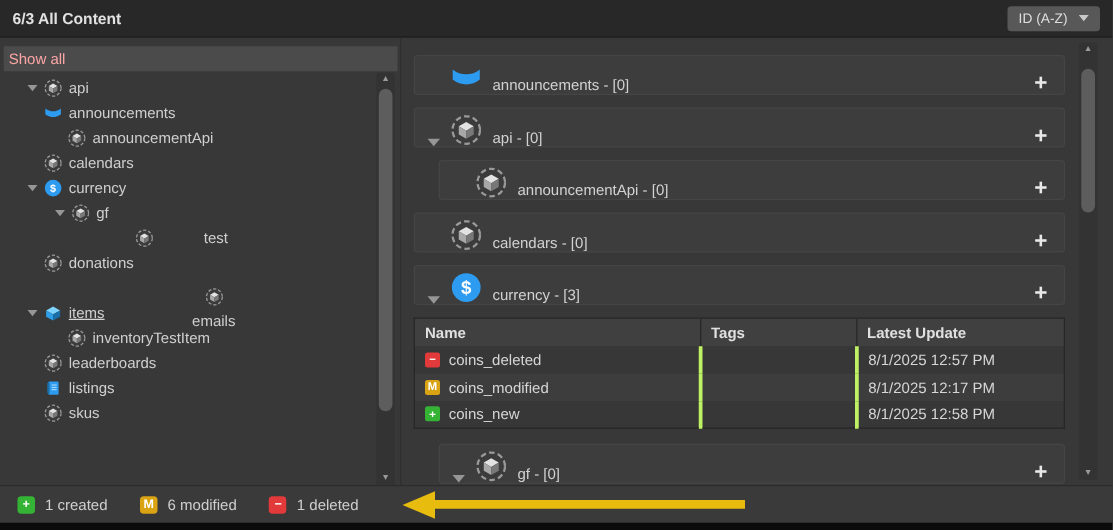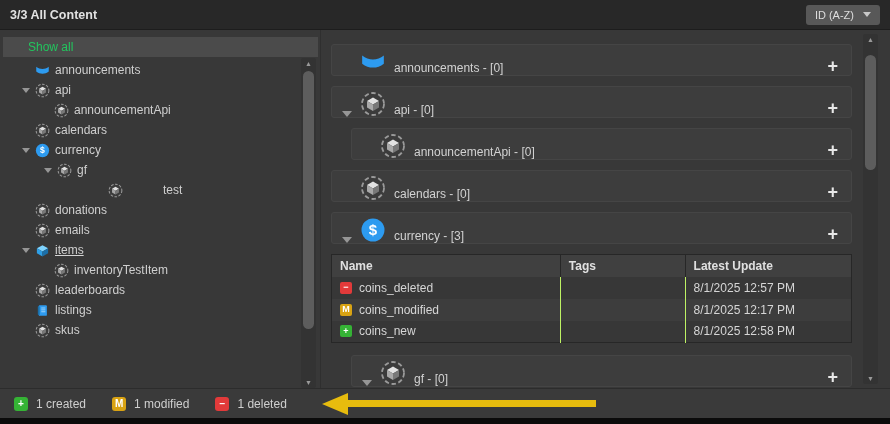--- a/index.html
+++ b/index.html
@@ -15,21 +15,21 @@
   .title { font-weight:bold; color:#e2e2e2; font-size:12.5px; }
   .sort-btn { margin-left:auto; background:#585858; border:none; border-radius:3px;
     color:#dedede; font-size:11px; padding:4px 9px; display:flex; align-items:center; gap:9px;
     font-family:inherit; cursor:pointer; }
   .tri-down { width:0; height:0; border-left:4px solid transparent; border-right:4px solid transparent;
     border-top:5px solid #c8c8c8; }
   
   .main { display:flex; height:358px; overflow:hidden; }
   .sidebar { width:320px; position:relative; overflow:hidden; flex:none; }
   .showall { margin:7px 2px 3px 3px; height:20px; line-height:20px; background:#4b4b4b;
-    padding-left:25px; color:#22c55e; cursor:pointer; }
+    padding-left:4px; color:#fca5a5; cursor:pointer; }
   .tree-row { height:20px; display:flex; align-items:center; gap:5px; cursor:pointer; }
   .caret { width:0; height:0; border-left:4px solid transparent; border-right:4px solid transparent;
     border-top:5px solid #969696; flex:none; }
   .ticon { width:15px; height:15px; flex:none; display:inline-flex; color:var(--accent_blue); }
   .ticon svg, .cicon svg { width:100%; height:100%; display:block; }
   .tlabel { color:#cfcfcf; white-space:nowrap; }
   
   .vscroll { position:absolute; width:15px; background:#333333; border-radius:2px;
     display:flex; flex-direction:column; align-items:center; }
   .vscroll.side { right:4px; top:28px; height:330px; }
@@ -48,21 +48,21 @@
   .cicon { width:26px; height:26px; flex:none; display:inline-flex; color:var(--accent_blue); }
   .clabel { color:#d2d2d2; }
   .add-btn { margin-left:auto; margin-right:13px; background:none; border:none; color:#e8e8e8;
     font-size:18px; font-weight:bold; line-height:1; cursor:pointer; font-family:inherit; padding:0; }
   .indented { margin-left:20px; }
   
   .ctable { width:100%; border-collapse:collapse; table-layout:fixed; margin:2px 0 12px 0;
     border:1px solid #272727; }
   .ctable th { background:#404040; text-align:left; font-weight:bold; color:#e0e0e0;
     height:22px; padding:0 8px; border-left:1px solid #272727; font-size:12px; cursor:pointer; }
-  .ctable td { height:22px; padding:0 8px; border-left:1px solid #bef264; color:#d6d6d6; }
+  .ctable td { height:22px; padding:0 8px; border-left:3px solid #bef264; color:#d6d6d6; }
   .ctable th:first-child, .ctable td:first-child { border-left:none; }
   .ctable tbody tr:nth-of-type(odd) { background:#373737; }
   .ctable tbody tr:nth-of-type(even) { background:#3d3d3d; }
   .col-name { width:44%; } .col-tags { width:24%; } .col-date { width:32%; }
   .name-wrap { display:flex; align-items:center; gap:7px; }
   
   .badge { width:14px; height:14px; border-radius:3px; color:#fff; font-weight:bold; font-size:10px;
     display:inline-flex; align-items:center; justify-content:center; flex:none; line-height:1; }
   .badge.sm { width:12px; height:12px; font-size:9px; border-radius:2px; }
   .badge-created  { background:var(--created); }
@@ -77,56 +77,56 @@
     display:flex; align-items:center; }
   .annot-arrow .head { width:0; height:0; border-top:11px solid transparent;
     border-bottom:11px solid transparent; border-right:26px solid var(--arrow_yellow); }
   .annot-arrow .tail { width:248px; height:7px; background:var(--arrow_yellow); }
   .bottom-strip { height:6px; background:#0b0b0b; }
 </style>
 </head>
 <body>
 
 <div class="titlebar">
-  <span class="title">3/3 All Content</span>
+  <span class="title">6/3 All Content</span>
   <button class="sort-btn">
     <span>ID (A-Z)</span>
     <span class="tri-down"></span>
   </button>
 </div>
 
 <div class="main">
 
   <div class="sidebar">
     <div class="showall">Show all</div>
     <div class="tree">
 
         <div class="tree-row" style="padding-left: 22px;">
+          <span class="caret"></span>
+          <span class="ticon">
+            <svg viewBox="0 0 26 26">
+              <circle cx="13" cy="13" r="11" fill="#3b3b3b" stroke="#9a9a9a" stroke-width="1.8" stroke-dasharray="4.5 2.6"></circle>
+              <polygon points="13,6.5 19,10 13,13.5 7,10" fill="#e2e2e2"></polygon>
+              <polygon points="7,10 13,13.5 13,20 7,16.5" fill="#a8a8a8"></polygon>
+              <polygon points="19,10 13,13.5 13,20 19,16.5" fill="#787878"></polygon>
+            </svg>
+          </span>
+          <span class="tlabel">api</span>
+        </div>
+
+        <div class="tree-row" style="padding-left: 22px;">
           <span class="caret" style="visibility: hidden;"></span>
           <span class="ticon">
             <svg viewBox="0 0 24 24">
               <path d="M2 6 C5 8.4 8.5 9.6 12 9.6 C15.5 9.6 19 8.4 22 6 L22 13.5 C19 15.9 15.5 17.1 12 17.1 C8.5 17.1 5 15.9 2 13.5 Z" fill="currentColor"></path>
             </svg>
           </span>
           <span class="tlabel">announcements</span>
         </div>
 
-        <div class="tree-row" style="padding-left: 22px;">
-          <span class="caret"></span>
-          <span class="ticon">
-            <svg viewBox="0 0 26 26">
-              <circle cx="13" cy="13" r="11" fill="#3b3b3b" stroke="#9a9a9a" stroke-width="1.8" stroke-dasharray="4.5 2.6"></circle>
-              <polygon points="13,6.5 19,10 13,13.5 7,10" fill="#e2e2e2"></polygon>
-              <polygon points="7,10 13,13.5 13,20 7,16.5" fill="#a8a8a8"></polygon>
-              <polygon points="19,10 13,13.5 13,20 19,16.5" fill="#787878"></polygon>
-            </svg>
-          </span>
-          <span class="tlabel">api</span>
-        </div>
-
         <div class="tree-row" style="padding-left: 41px;">
           <span class="caret" style="visibility: hidden;"></span>
           <span class="ticon">
             <svg viewBox="0 0 26 26">
               <circle cx="13" cy="13" r="11" fill="#3b3b3b" stroke="#9a9a9a" stroke-width="1.8" stroke-dasharray="4.5 2.6"></circle>
               <polygon points="13,6.5 19,10 13,13.5 7,10" fill="#e2e2e2"></polygon>
               <polygon points="7,10 13,13.5 13,20 7,16.5" fill="#a8a8a8"></polygon>
               <polygon points="19,10 13,13.5 13,20 19,16.5" fill="#787878"></polygon>
             </svg>
           </span>
@@ -189,21 +189,21 @@
             <svg viewBox="0 0 26 26">
               <circle cx="13" cy="13" r="11" fill="#3b3b3b" stroke="#9a9a9a" stroke-width="1.8" stroke-dasharray="4.5 2.6"></circle>
               <polygon points="13,6.5 19,10 13,13.5 7,10" fill="#e2e2e2"></polygon>
               <polygon points="7,10 13,13.5 13,20 7,16.5" fill="#a8a8a8"></polygon>
               <polygon points="19,10 13,13.5 13,20 19,16.5" fill="#787878"></polygon>
             </svg>
           </span>
           <span class="tlabel">donations</span>
         </div>
 
-        <div class="tree-row" style="padding-left: 22px;">
+        <div class="tree-row" style="padding-left: 22px; flex-direction: column;">
           <span class="caret" style="visibility: hidden;"></span>
           <span class="ticon">
             <svg viewBox="0 0 26 26">
               <circle cx="13" cy="13" r="11" fill="#3b3b3b" stroke="#9a9a9a" stroke-width="1.8" stroke-dasharray="4.5 2.6"></circle>
               <polygon points="13,6.5 19,10 13,13.5 7,10" fill="#e2e2e2"></polygon>
               <polygon points="7,10 13,13.5 13,20 7,16.5" fill="#a8a8a8"></polygon>
               <polygon points="19,10 13,13.5 13,20 19,16.5" fill="#787878"></polygon>
             </svg>
           </span>
           <span class="tlabel">emails</span>
@@ -430,21 +430,21 @@
 <div class="statusbar">
   <div class="legend">
 
       <span class="legend-item">
         <span class="badge badge-created">+</span>
         <span>1 created</span>
       </span>
 
       <span class="legend-item">
         <span class="badge badge-modified">M</span>
-        <span>1 modified</span>
+        <span>6 modified</span>
       </span>
 
       <span class="legend-item">
         <span class="badge badge-deleted">−</span>
         <span>1 deleted</span>
       </span>
     </div>
   <div class="annot-arrow">
     <div class="head"></div>
       <div class="tail"></div>

